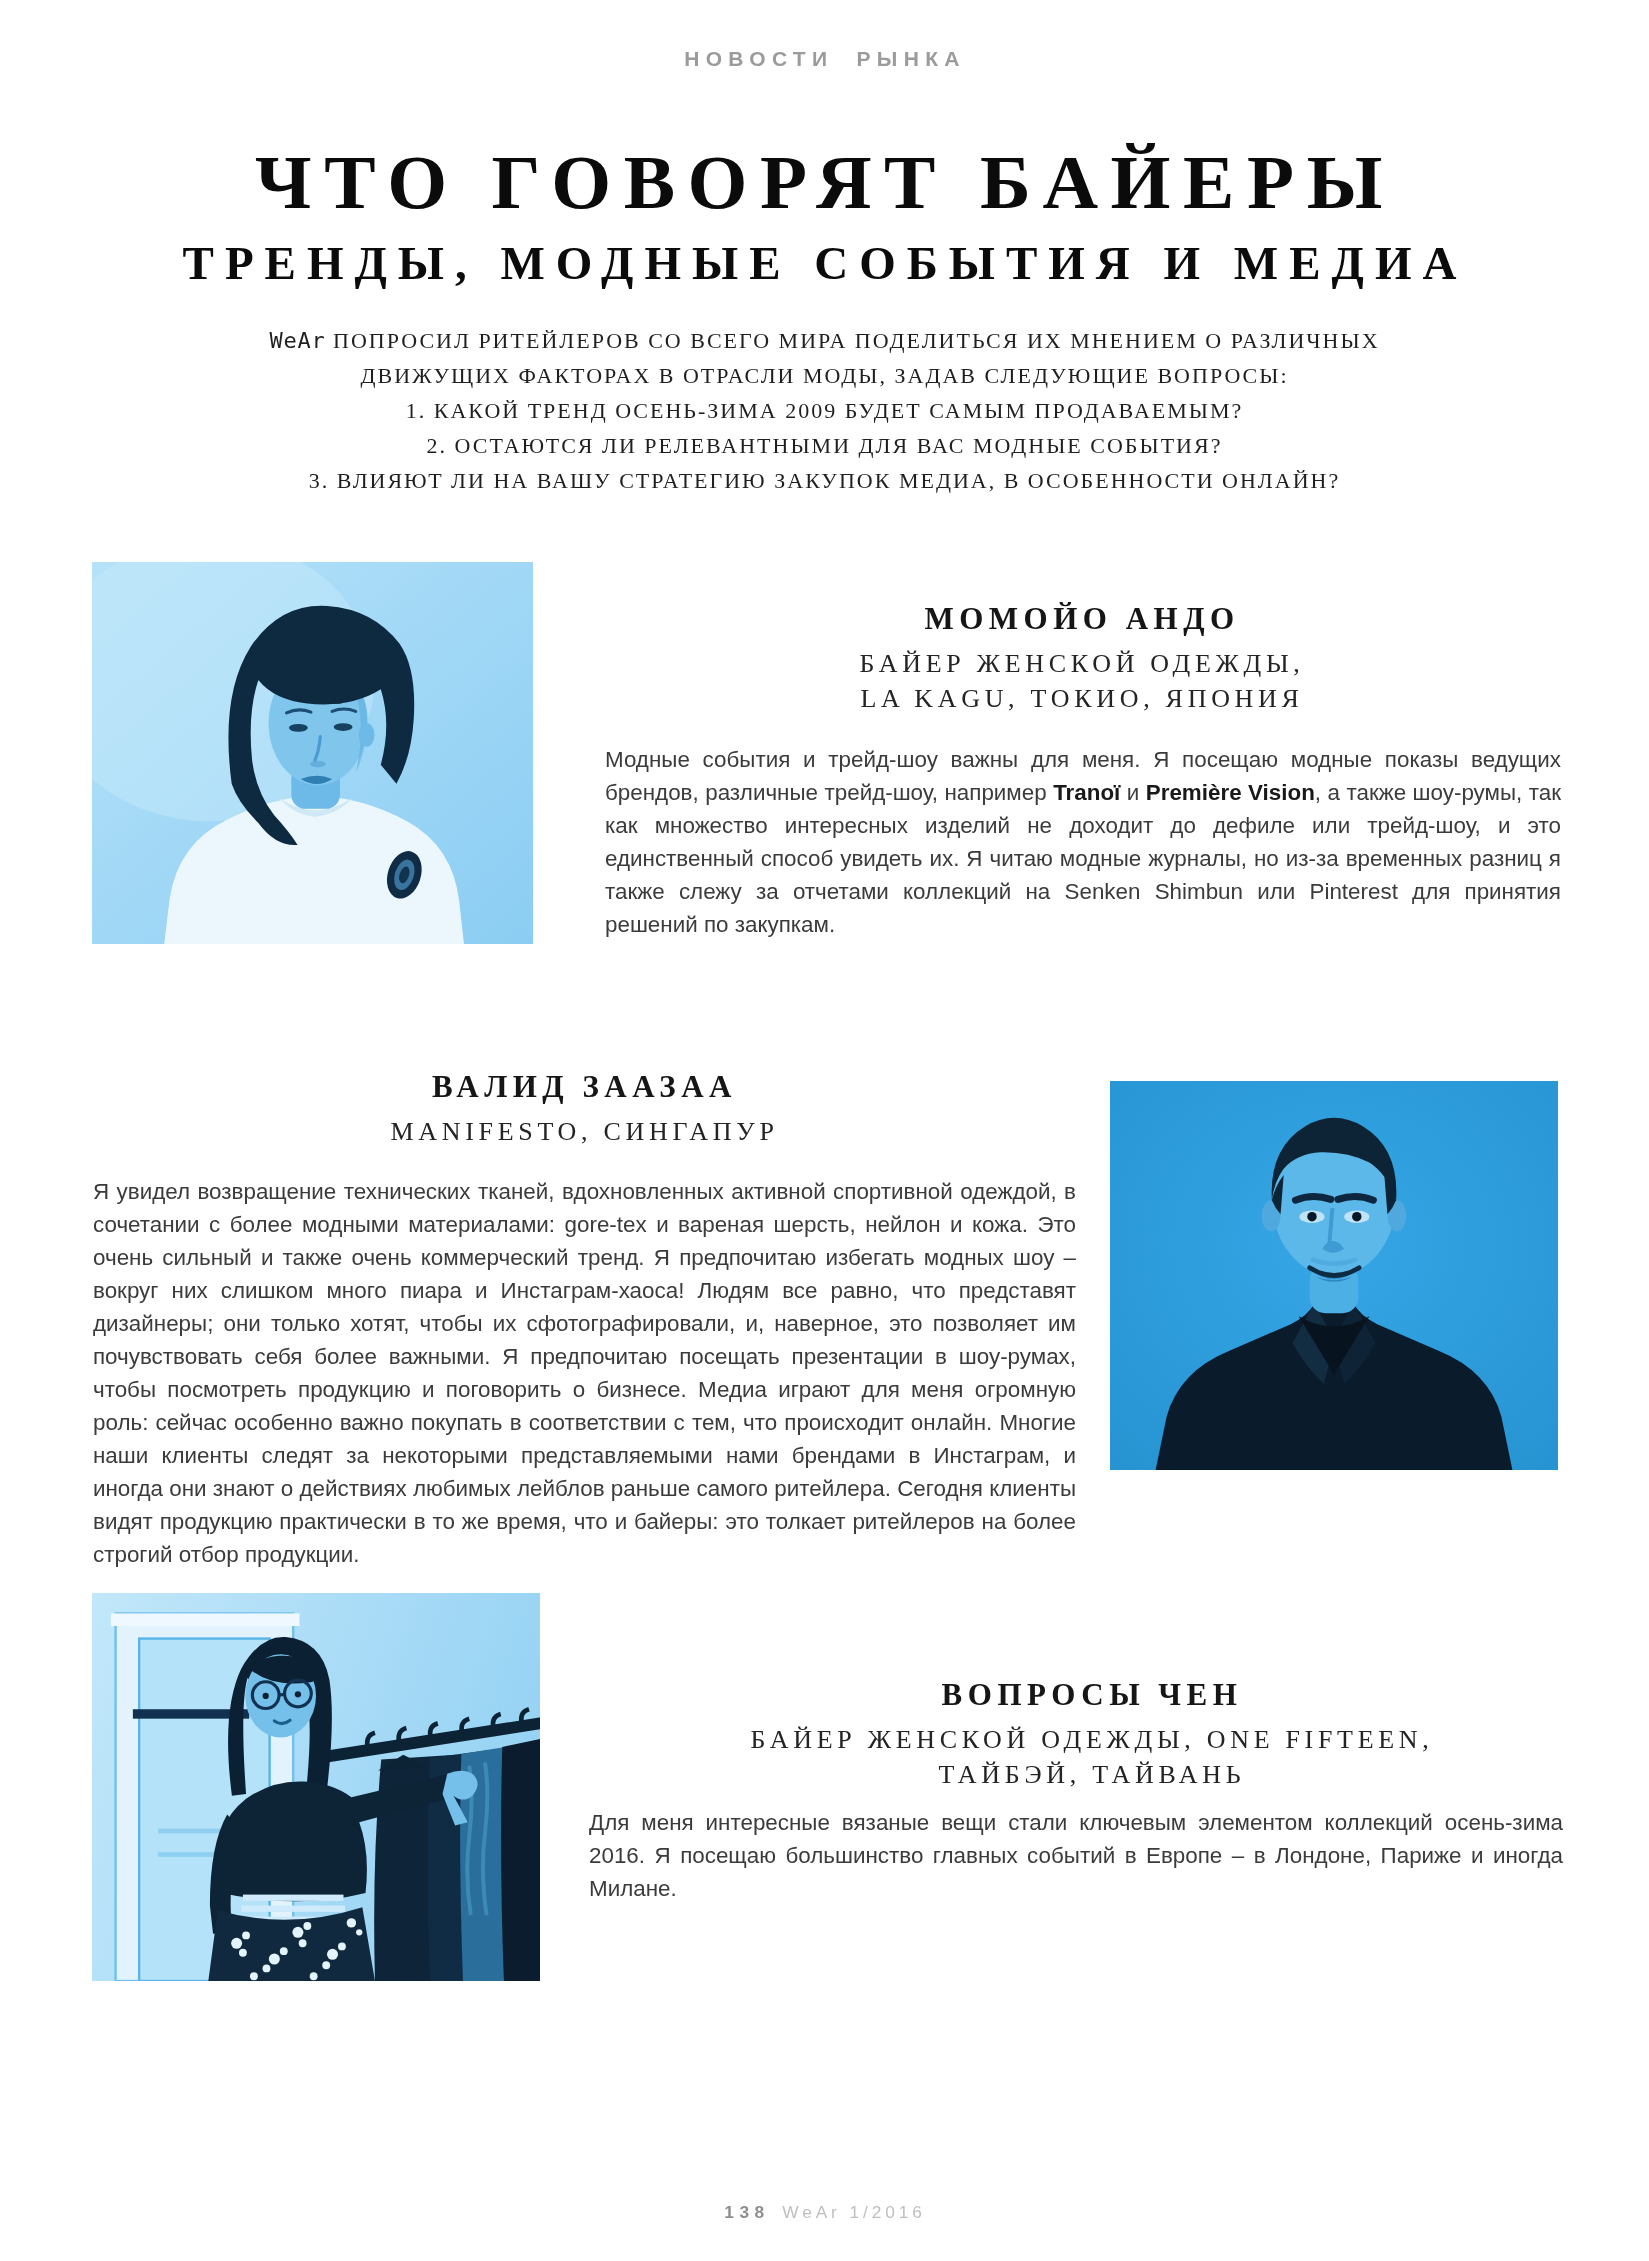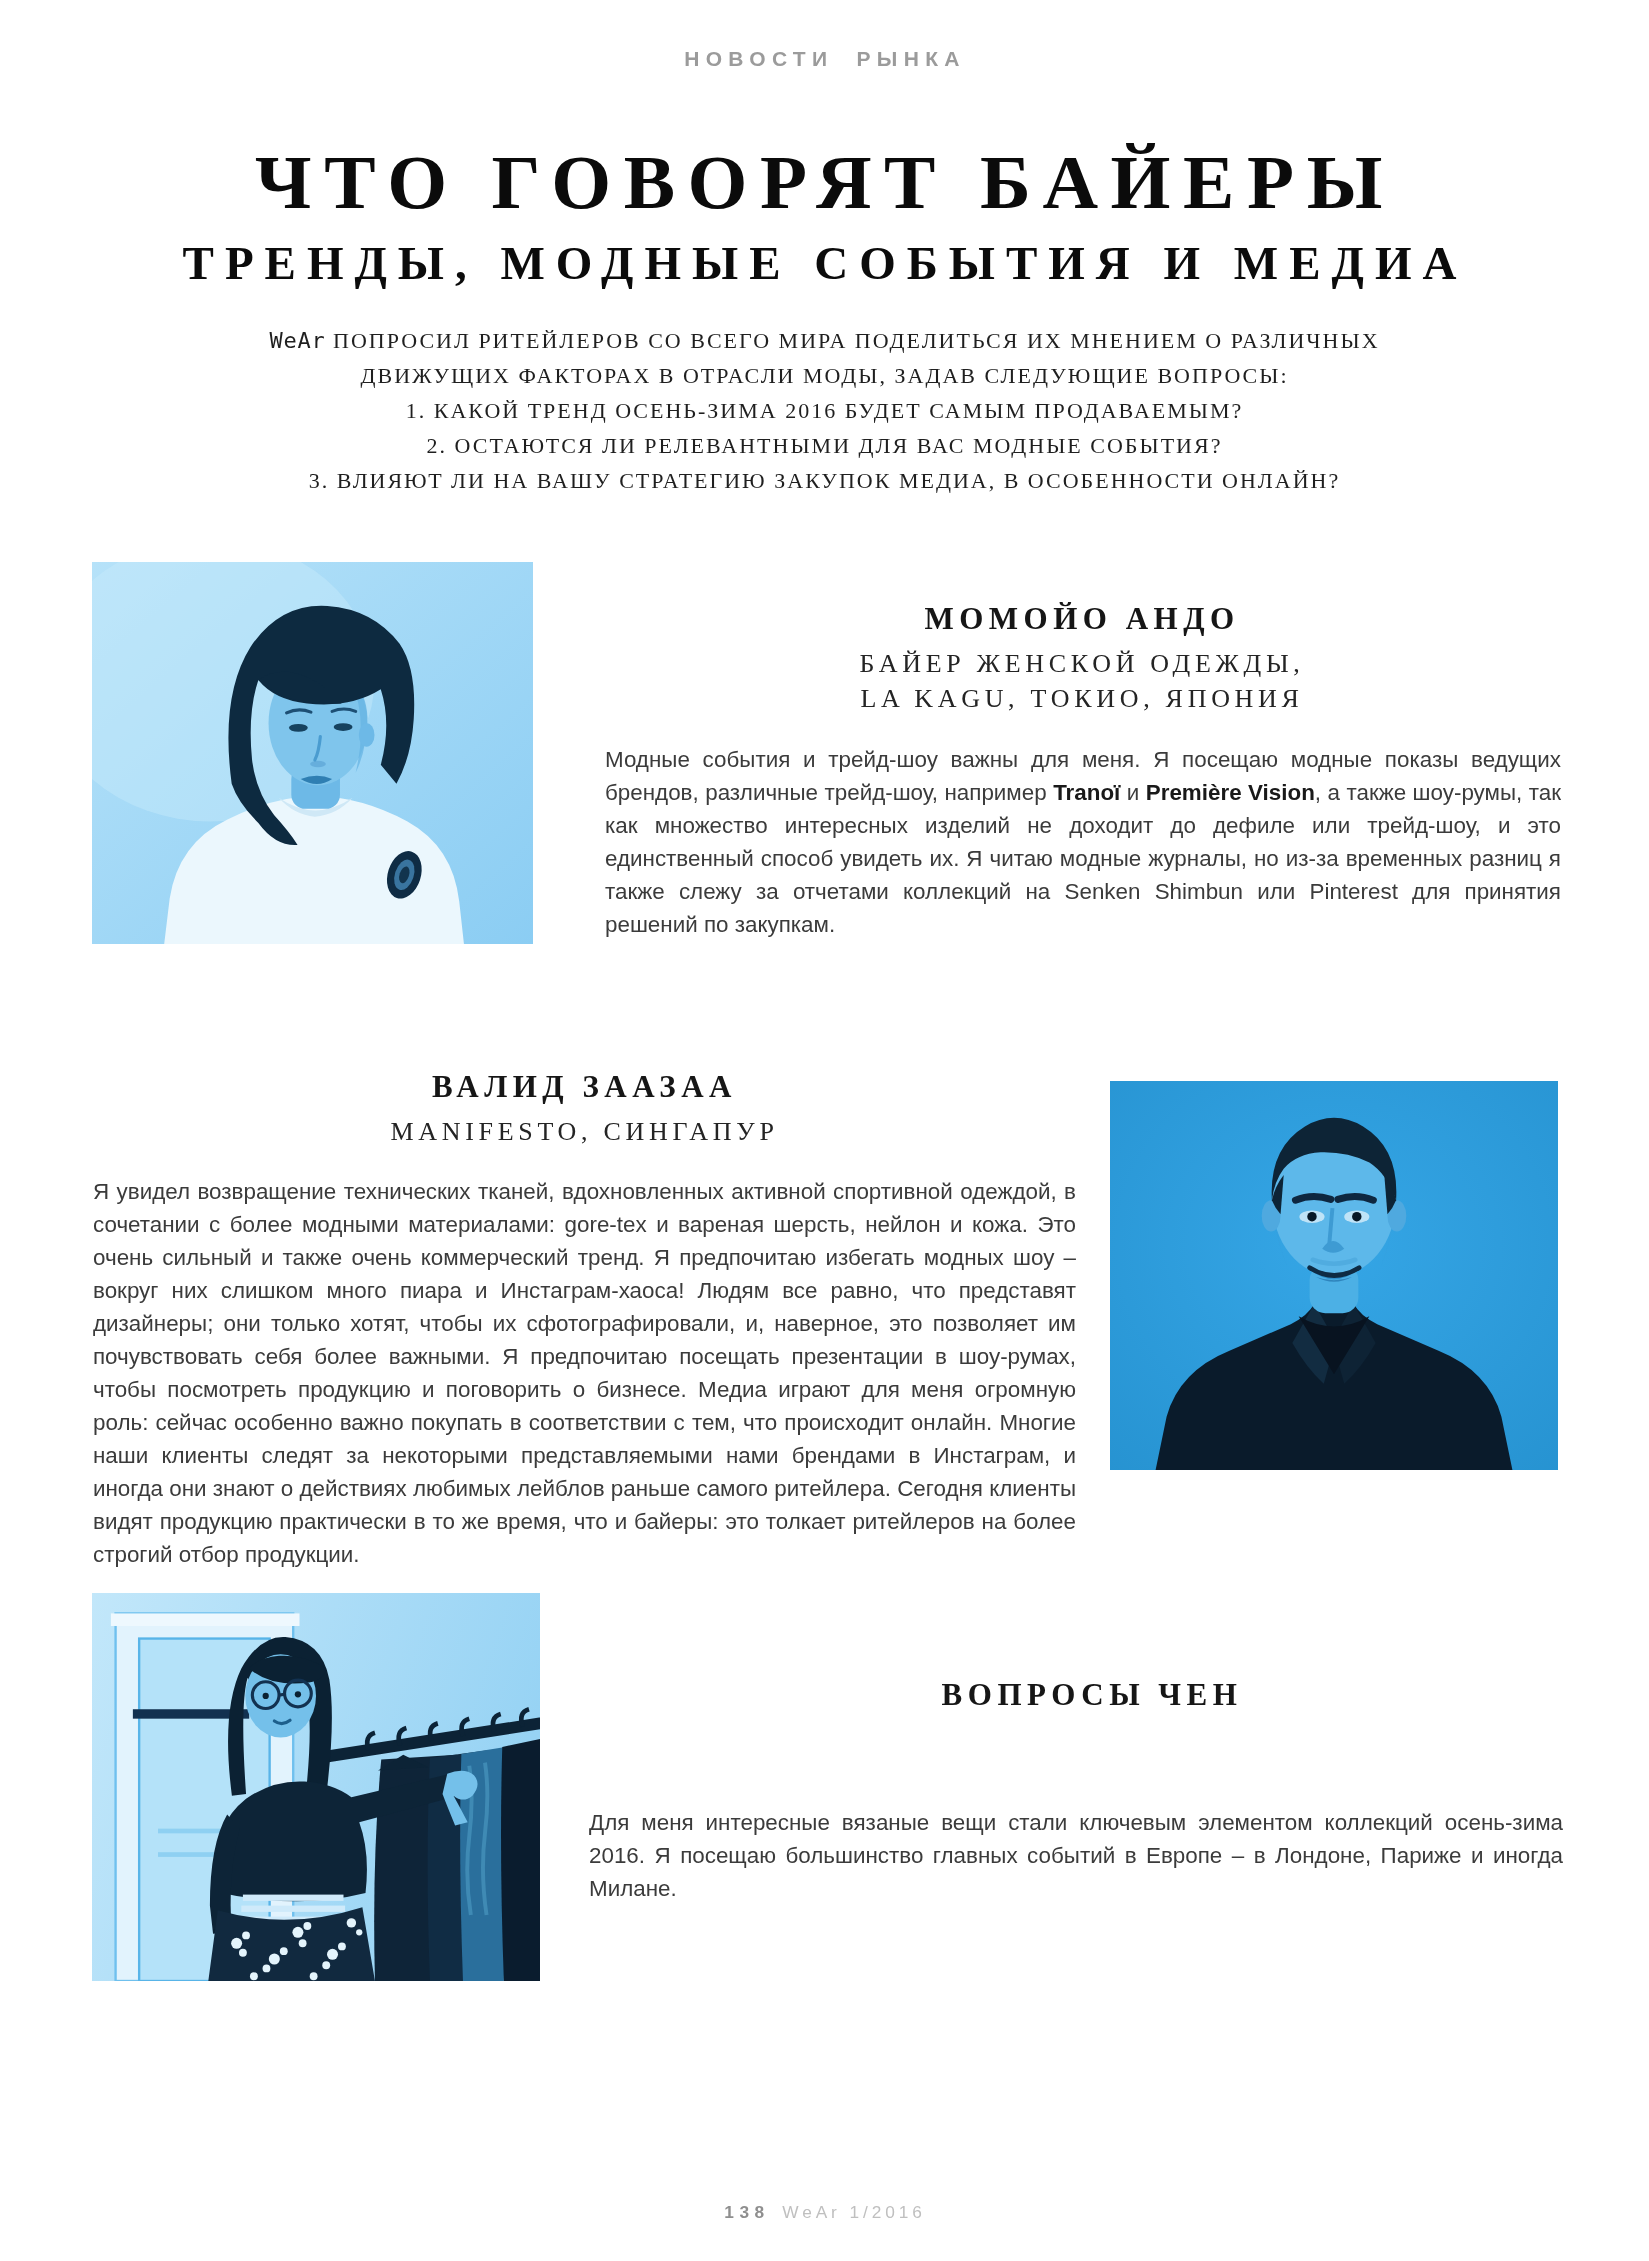--- a/index.html
+++ b/index.html
@@ -52,21 +52,21 @@
 <div class="page">
 
   <div class="kicker">НОВОСТИ РЫНКА</div>
 
   <h1 class="title">ЧТО ГОВОРЯТ БАЙЕРЫ</h1>
   <h2 class="subtitle">ТРЕНДЫ, МОДНЫЕ СОБЫТИЯ И МЕДИА</h2>
 
   <div class="intro">
       <div><span class="wear">WeAr</span><span> ПОПРОСИЛ РИТЕЙЛЕРОВ СО ВСЕГО МИРА ПОДЕЛИТЬСЯ ИХ МНЕНИЕМ О РАЗЛИЧНЫХ</span></div>
       <div><span>ДВИЖУЩИХ ФАКТОРАХ В ОТРАСЛИ МОДЫ, ЗАДАВ СЛЕДУЮЩИЕ ВОПРОСЫ:</span></div>
-      <div><span>1. КАКОЙ ТРЕНД ОСЕНЬ-ЗИМА 2016 БУДЕТ САМЫМ ПРОДАВАЕМЫМ?</span></div>
+      <div><span>1. КАКОЙ ТРЕНД ОСЕНЬ-ЗИМА 2009 БУДЕТ САМЫМ ПРОДАВАЕМЫМ?</span></div>
       <div><span>2. ОСТАЮТСЯ ЛИ РЕЛЕВАНТНЫМИ ДЛЯ ВАС МОДНЫЕ СОБЫТИЯ?</span></div>
       <div><span>3. ВЛИЯЮТ ЛИ НА ВАШУ СТРАТЕГИЮ ЗАКУПОК МЕДИА, В ОСОБЕННОСТИ ОНЛАЙН?</span></div>
     </div>
 
   <section>
     <div class="photo photo-a">
       <svg viewBox="0 0 562 486" preserveAspectRatio="none">
         <defs>
           <linearGradient id="bgA" x1="0" y1="0" x2="1" y2="1">
             <stop offset="0" stop-color="#b6e2f9"></stop>
@@ -248,20 +248,24 @@
             <circle cx="330" cy="420" r="6"></circle>
               <circle cx="340" cy="432" r="4"></circle>
             <circle cx="206" cy="488" r="5"></circle>
               <circle cx="282" cy="488" r="5"></circle>
           </g>
         </g>
       </svg>
     </div>
     <div class="pname pname-c">
       <div class="name">ВОПРОСЫ ЧЕН</div>
+      <div class="roles">
+          <div><span>БАЙЕР ЖЕНСКОЙ ОДЕЖДЫ, ONE FIFTEEN,</span></div>
+          <div><span>ТАЙБЭЙ, ТАЙВАНЬ</span></div>
+        </div>
     </div>
     <div class="quote quote-c"><span>Для меня интересные вязаные вещи стали ключевым элементом коллекций осень-зима 2016. Я посещаю большинство главных событий в Европе – в Лондоне, Париже и иногда Милане.</span></div>
   </section>
 
   <div class="footer">
     <span class="num">138</span><span>WeAr 1/2016</span>
   </div>
 
 </div>
 

